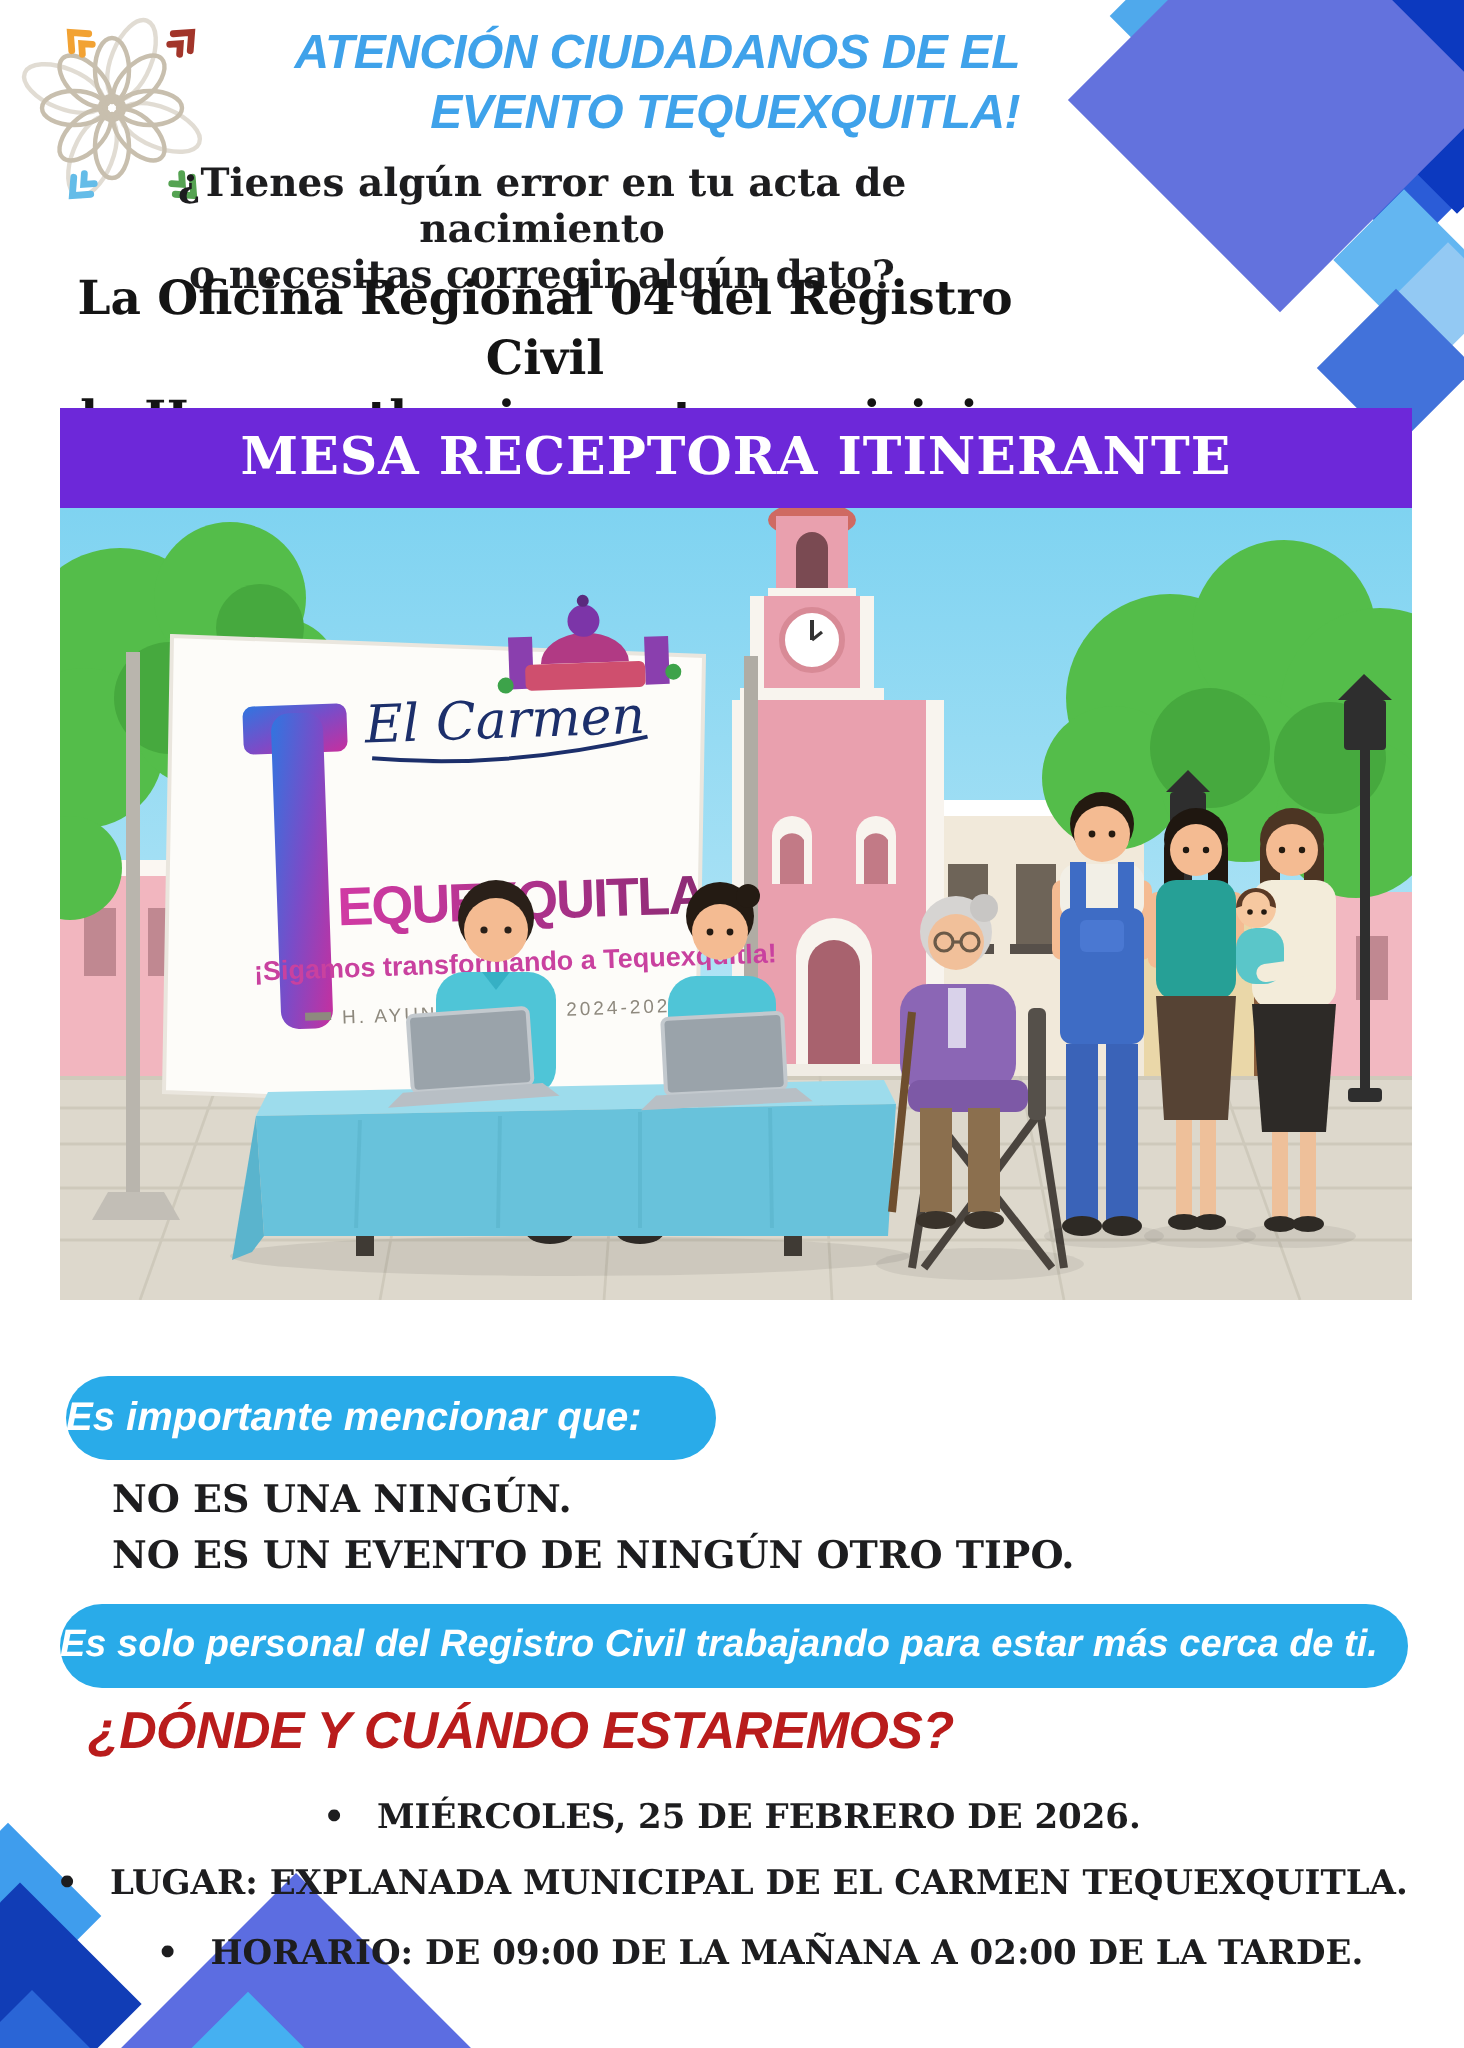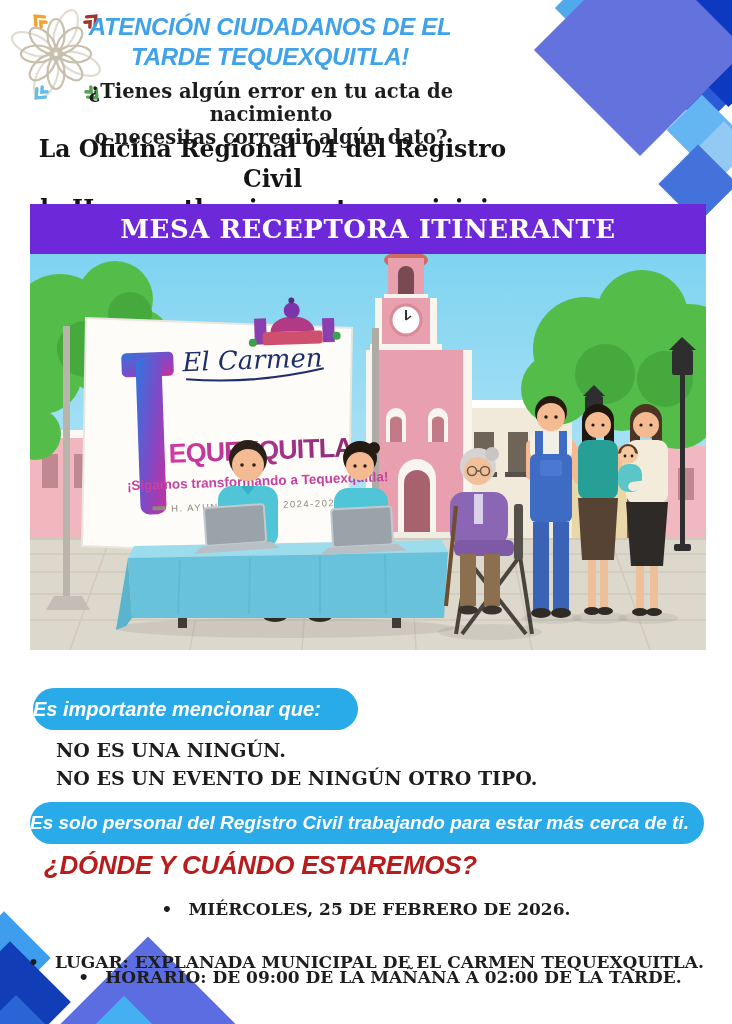--- a/index.html
+++ b/index.html
@@ -2,21 +2,21 @@
 <html><head>
 <meta charset="utf-8">
 <style>
   html,body{margin:0;padding:0;background:#888;}
   .page{position:relative;width:732px;height:1024px;background:#ffffff;overflow:hidden;
         font-family:"Liberation Sans",sans-serif;margin:0 auto;}
   
   .dm{position:absolute;transform:rotate(45deg);}
   
   .logo{position:absolute;left:6px;top:4px;width:100px;height:100px;}
-  .title{position:absolute;left:30px;top:12px;width:480px;text-align:center;
+  .title{position:absolute;left:30px;top:12px;width:480px;text-align:right;
          color:#3fa2ea;font-weight:bold;font-style:italic;font-size:24px;line-height:1.25;
          letter-spacing:-0.3px;}
   .question{position:absolute;left:30px;top:80px;width:482px;text-align:center;
             font-family:"DejaVu Serif",serif;font-weight:bold;font-size:19.5px;
             color:#1d1d1f;line-height:1.18;}
   .intro{position:absolute;left:20px;top:134px;width:505px;text-align:center;
          font-family:"DejaVu Serif",serif;font-weight:bold;font-size:23.5px;
          color:#141414;line-height:1.28;}
   .bannerbar{position:absolute;left:30px;top:204px;width:676px;height:50px;background:#6d28d9;
              display:flex;align-items:center;justify-content:center;}
@@ -31,21 +31,21 @@
   .pill1{left:33px;top:688px;width:325px;height:42px;font-size:20px;}
   .pill2{left:30px;top:802px;width:674px;height:42px;font-size:19px;}
   .noes{position:absolute;left:56px;font-family:"DejaVu Serif",serif;font-weight:bold;
         font-size:19px;color:#1d1d1f;}
   .noes1{top:739px;} .noes2{top:767px;}
   .wherewhen{position:absolute;left:44px;top:850px;color:#b91c1c;font-weight:bold;
              font-style:italic;font-size:26px;letter-spacing:-0.3px;}
   .bullet{position:absolute;left:0;width:732px;display:flex;justify-content:center;
           font-family:"DejaVu Serif",serif;font-weight:bold;font-size:17px;color:#1d1d1f;}
   .bullet::before{content:"•";margin-right:16px;}
-  .bl1{top:899px;} .bl2{top:932px;margin-top:20px;} .bl3{top:967px;transform:translateX(14px);}
+  .bl1{top:899px;} .bl2{top:932px;} .bl3{top:967px;transform:translateX(14px);}
 </style>
 </head>
 <body>
 
 <div class="page">
 
   <div>
     <div class="dm" style="left:571px;top:-31px;width:78px;height:78px;background:#4fa9ec;"></div>
     <div class="dm" style="left:656px;top:12px;width:95px;height:95px;background:#2b5cd7;"></div>
     <div class="dm" style="left:666px;top:-44px;width:125px;height:125px;background:#0c39bf;"></div>
@@ -94,21 +94,21 @@
         </g>
       <g transform="translate(88,91) rotate(135)" stroke="#55a352">
           <path d="M-6 3 L0 -4 L6 3"></path>
           <path d="M-3.5 8 L0 4 L3.5 8"></path>
         </g>
     </g>
   </svg>
 
   <div class="title">
     <span style="display:block">ATENCIÓN CIUDADANOS DE EL</span>
-    <span style="display:block">TARDE TEQUEXQUITLA!</span>
+    <span style="display:block">EVENTO TEQUEXQUITLA!</span>
   </div>
 
   <div class="question">
     <span style="display:block">¿Tienes algún error en tu acta de nacimiento</span>
     <span style="display:block">o necesitas corregir algún dato?</span>
   </div>
 
   <div class="intro">
     <span style="display:block">La Oficina Regional 04 del Registro Civil</span>
     <span style="display:block">de Huamantla,  viene a tu municipio.</span>

